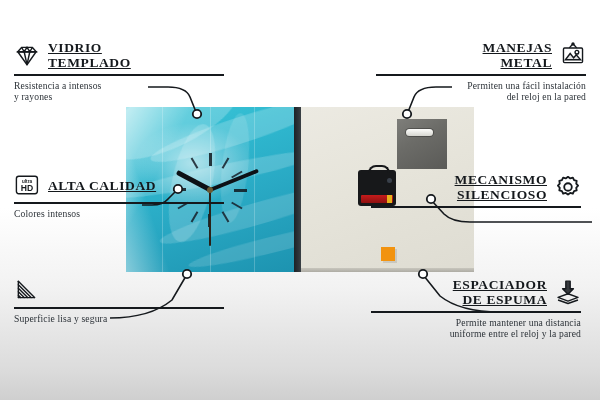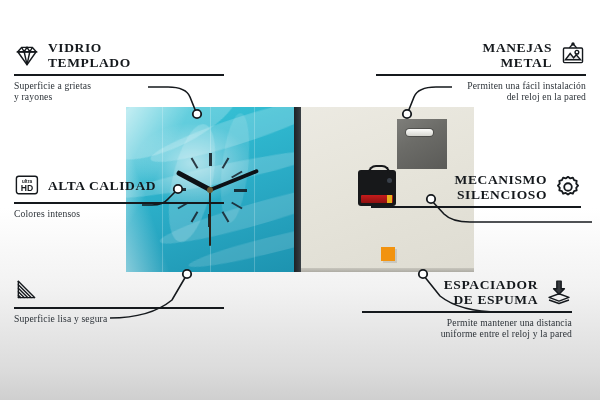--- a/index.html
+++ b/index.html
@@ -51,34 +51,34 @@
   .foam{position:absolute;left:80px;top:140px;width:14px;height:14px;background:#f2930f;box-shadow:2px 2px 0 rgba(0,0,0,.10);}
 
   
   .feature{position:absolute;width:210px;}
   .feature .head{display:flex;align-items:center;gap:8px;}
   .feature.right .head{justify-content:flex-end;}
   .feature .title{
     font-size:13.5px;line-height:15px;letter-spacing:.6px;color:#14181c;
     font-variant:small-caps;text-transform:uppercase;font-weight:700;
   }
-  .feature .title span{display:block;}
+  .feature .title span{display:block;text-decoration:underline;}
   .feature.right .title{text-align:right;}
   .feature .rule{height:1.6px;background:#15191d;margin:4px 0 4px 0;}
   .feature .desc{font-size:9.6px;line-height:11.5px;color:#2c3238;letter-spacing:.15px;}
   .feature.right .desc{text-align:right;}
   .ic{width:26px;height:26px;flex:0 0 26px;display:block;}
   .ic svg{display:block;width:26px;height:26px;}
 
   .f-vidrio{left:14px;top:40px;}
   .f-impresion{left:14px;top:172px;}
   .f-bordes{left:14px;top:277px;}
   .f-manejas{right:14px;top:40px;}
   .f-mecanismo{right:19px;top:172px;}
-  .f-espaciador{right:28px;top:277px;}
+  .f-espaciador{right:19px;top:277px;}
 
   #lines{position:absolute;inset:0;pointer-events:none;}
 </style>
 </head>
 <body>
 
 <div id="stage">
 
   <div class="product">
 
@@ -182,21 +182,21 @@
           <path d="M9.4 9 L12 21 L14.6 9"></path>
         </svg>
       </span>
       <div class="title">
         <span>VIDRIO</span>
         <span>TEMPLADO</span>
       </div>
     </div>
     <div class="rule"></div>
     <div class="desc">
-      <div>Superficie a grietas</div>
+      <div>Resistencia a intensos</div>
       <div>y rayones</div>
     </div>
   </div>
 
   <div class="feature f-impresion">
     <div class="head">
       <span class="ic">
         <svg viewBox="0 0 26 26">
           <rect x="2.4" y="4.2" width="21" height="17.5" rx="2.4" fill="none" stroke="#15191d" stroke-width="1.4"></rect>
           <text x="13" y="11.4" text-anchor="middle" font-family="Liberation Sans, sans-serif" font-size="4.6" font-weight="bold" fill="#15191d">ultra</text>

